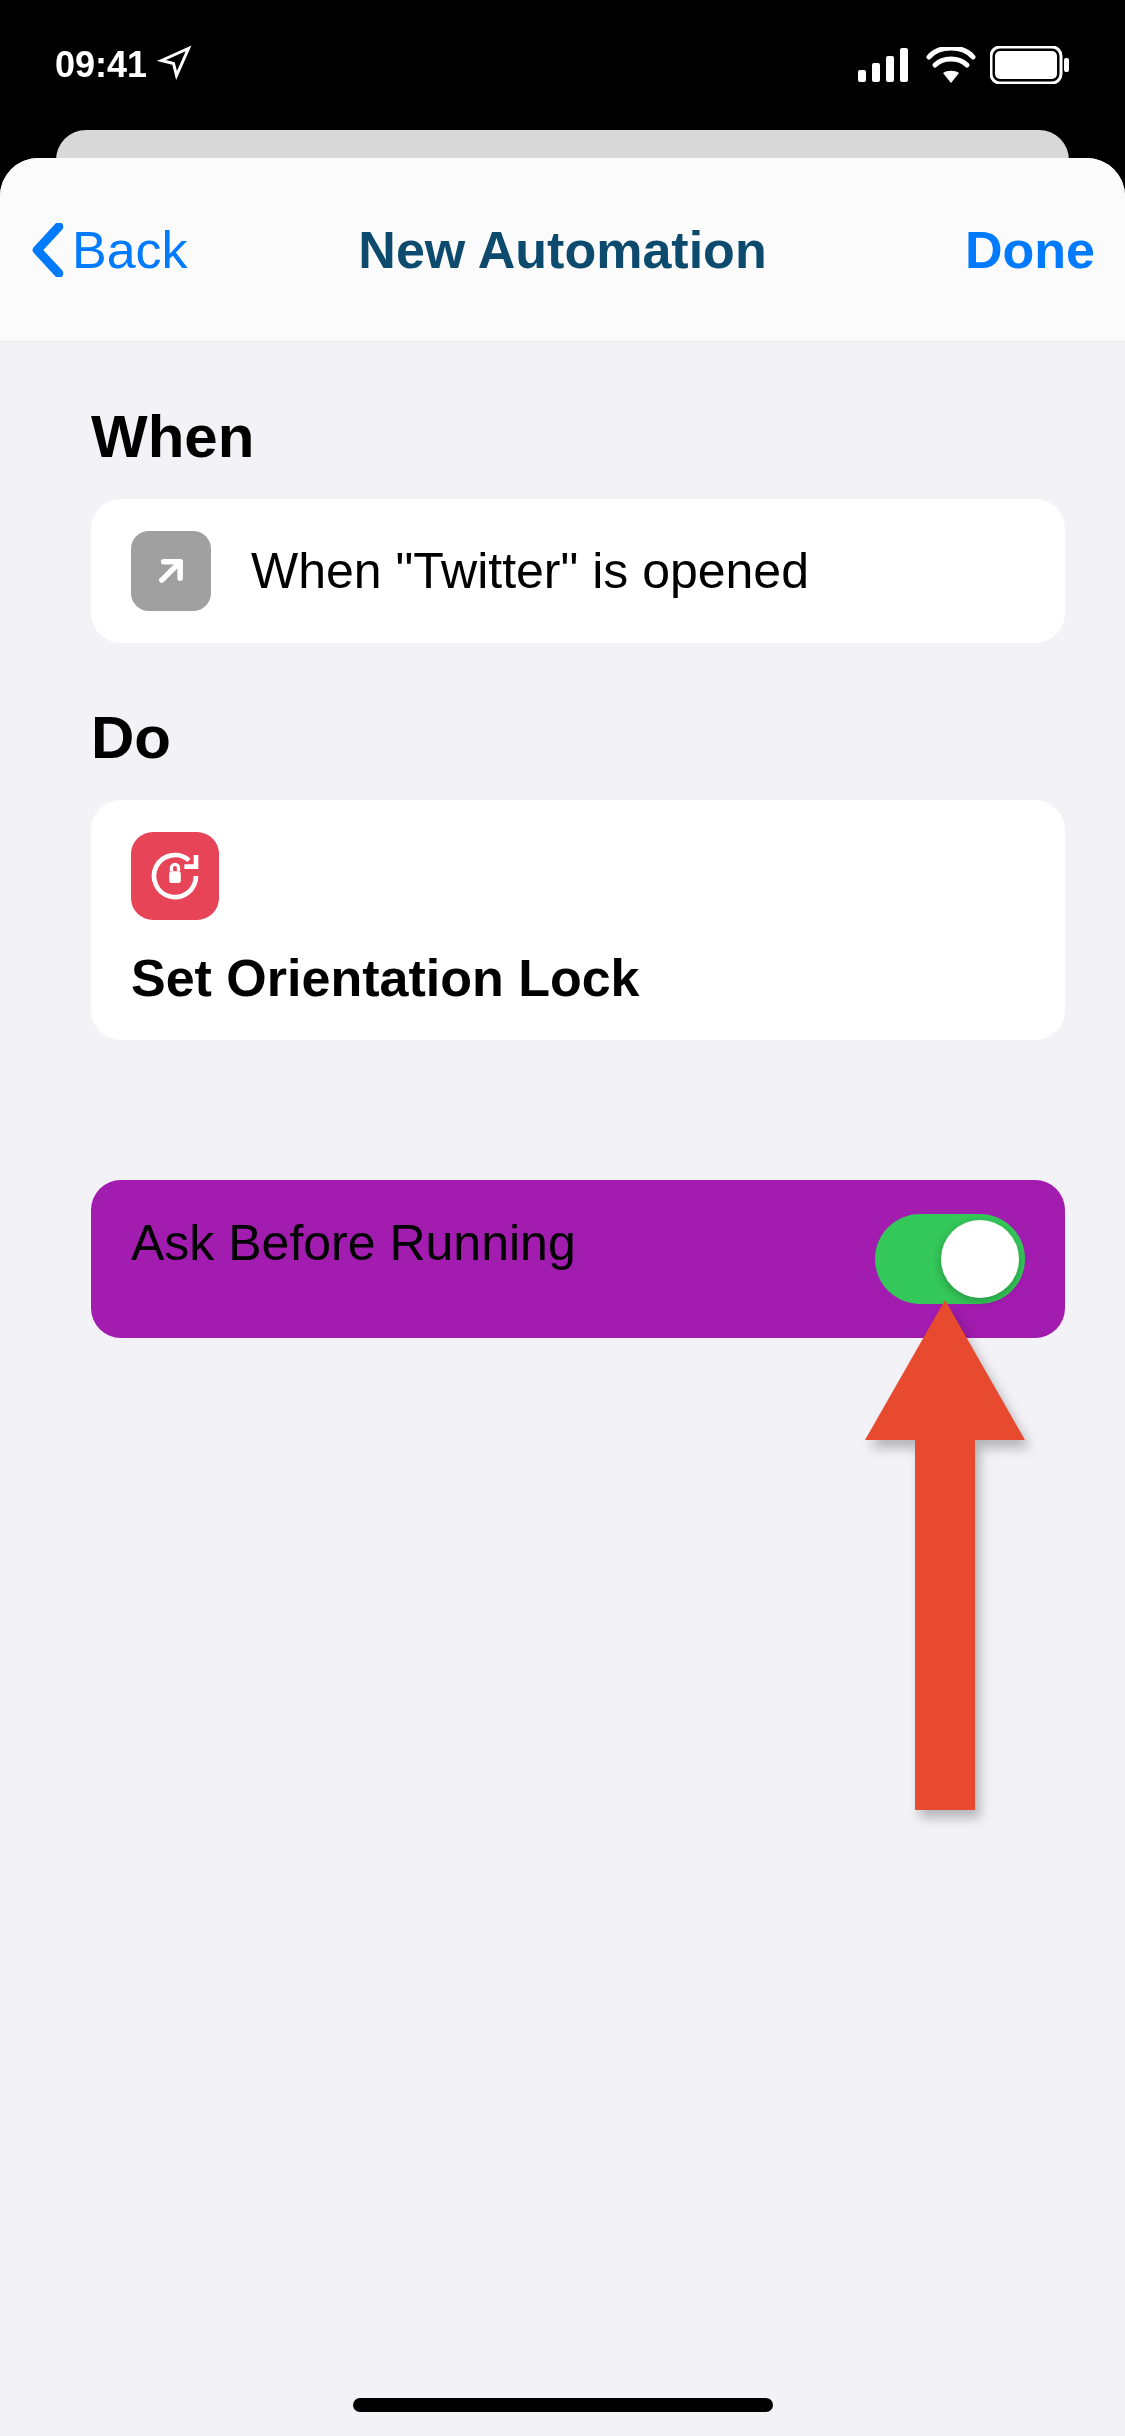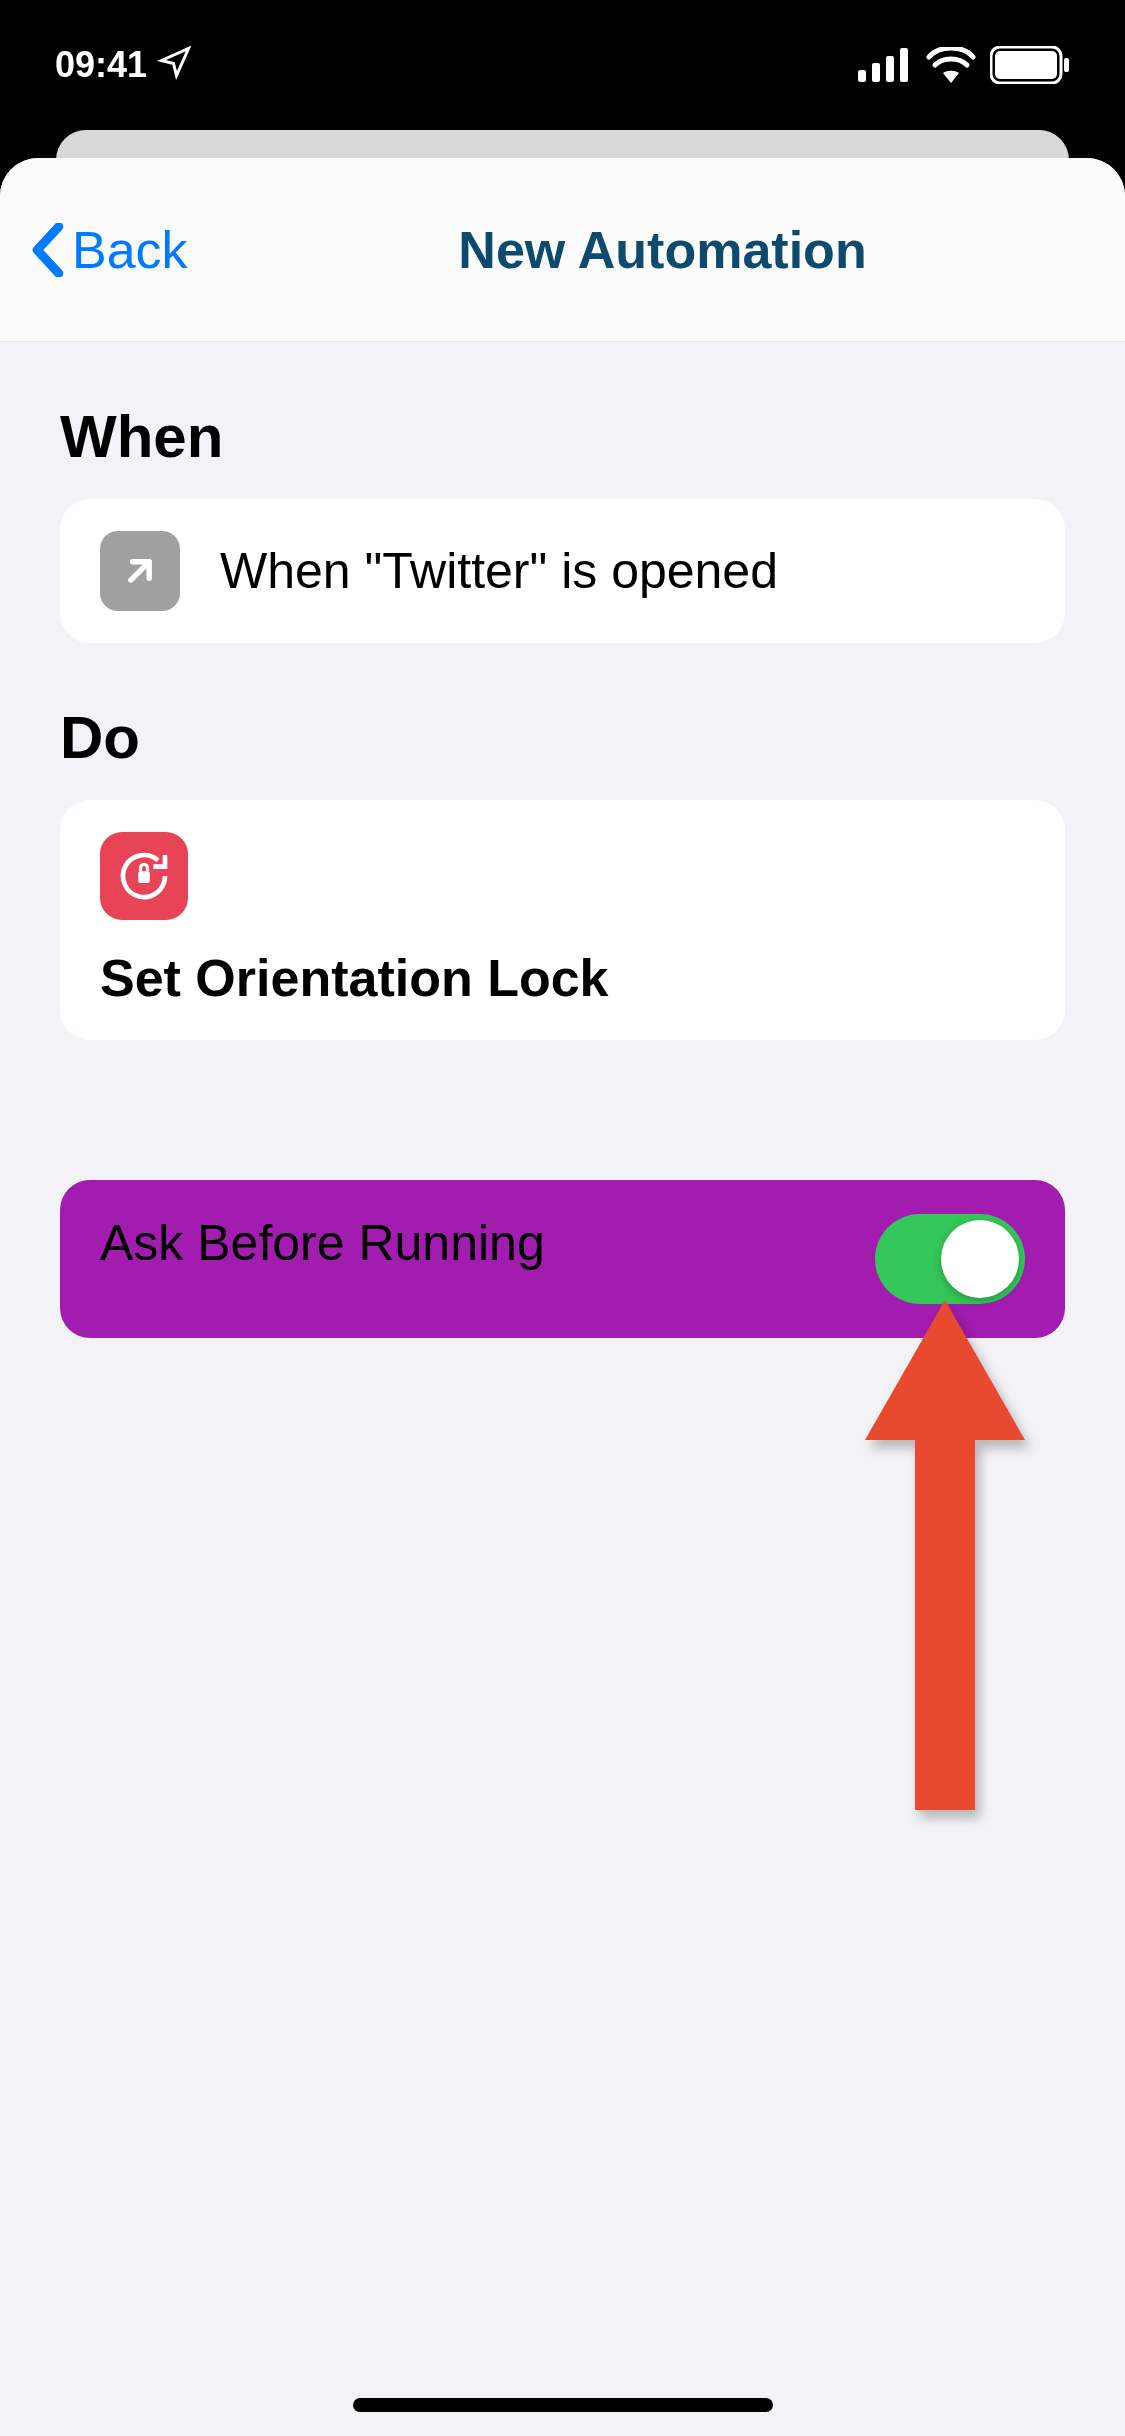--- a/index.html
+++ b/index.html
@@ -84,20 +84,21 @@
     }
     .nav-right {
       color: #007aff;
       font-size: 52px;
       font-weight: 600;
       text-align: right;
       min-width: 200px;
     }
     .content {
       padding: 0 60px;
+      margin-left: 31px;
     }
     .section-header {
       font-size: 60px;
       font-weight: 700;
       color: #000;
       margin-top: 60px;
       margin-bottom: 28px;
     }
     .card {
       background: #fff;
@@ -221,20 +222,21 @@
 
 <div class="sheet">
   <div class="nav-bar">
     <div class="nav-left">
       <svg width="36" height="54" viewBox="0 0 18 30">
         <path d="M15 2 L3 15 L15 28" stroke="#007aff" stroke-width="5" fill="none" stroke-linecap="round" stroke-linejoin="round"></path>
       </svg>
       <span>Back</span>
     </div>
     <div class="nav-title">New Automation</div>
+    <div class="nav-right">Done</div>
   </div>
 
   <div class="content">
     <div class="section-header">When</div>
     <div class="card">
       <div class="card-row">
         <div class="trigger-icon">
           <svg width="44" height="44" viewBox="0 0 24 24" fill="none" stroke="#fff" stroke-width="3" stroke-linecap="round" stroke-linejoin="round">
             <path d="M7 17 L17 7"></path>
             <path d="M8 7 L17 7 L17 16"></path>

